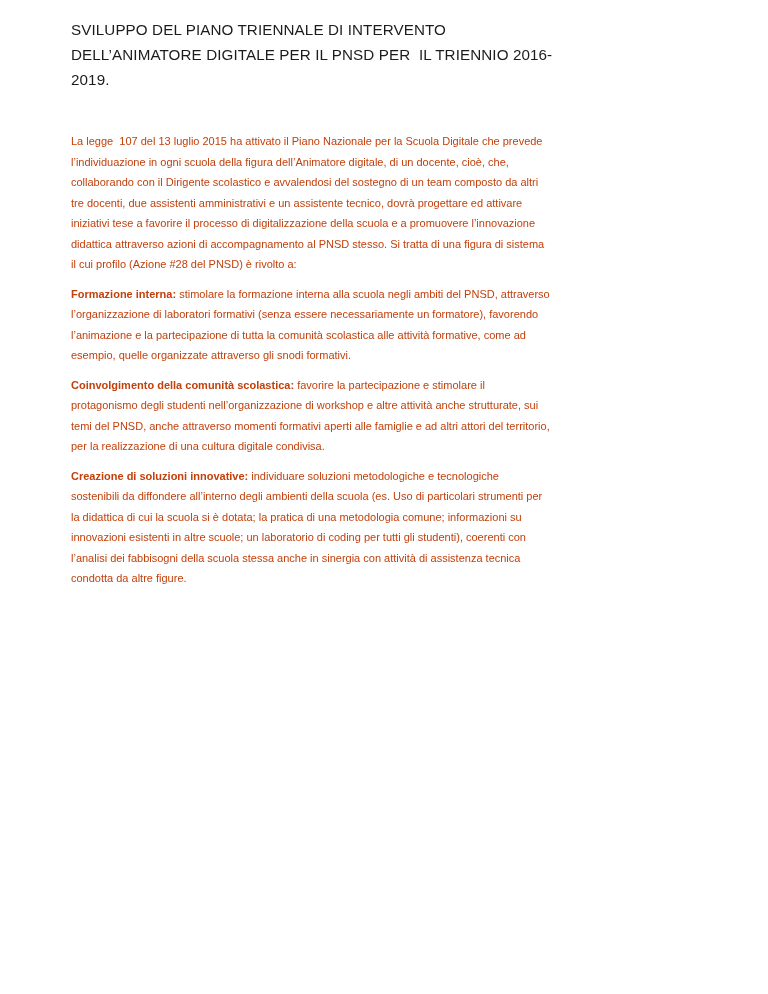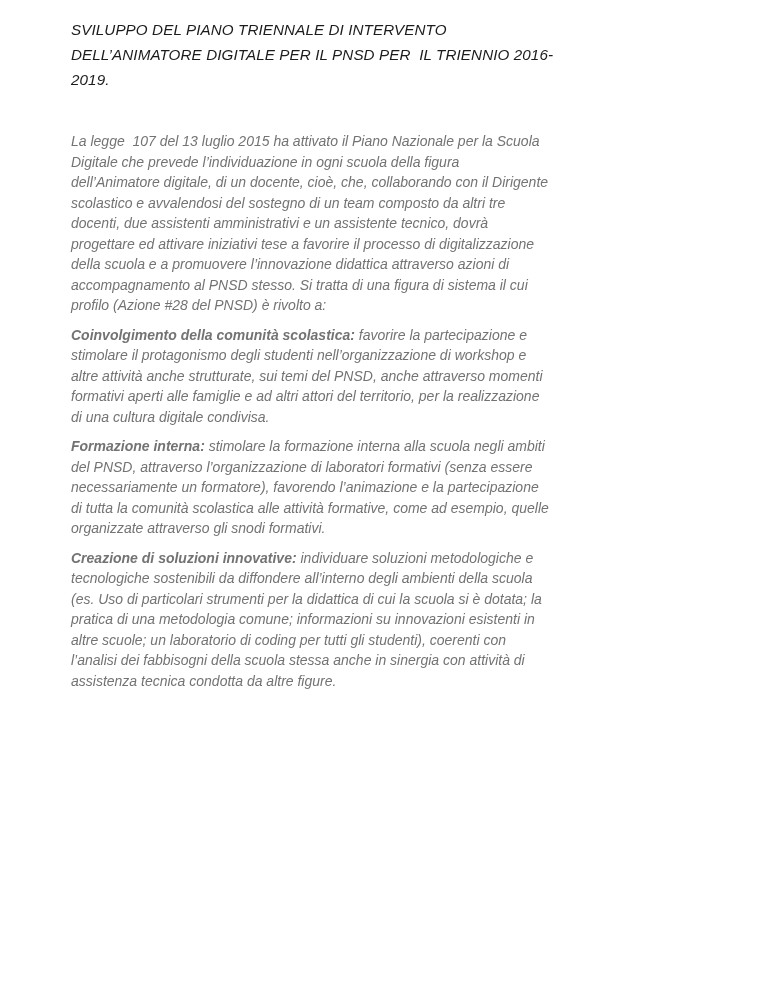--- a/index.html
+++ b/index.html
@@ -10,55 +10,54 @@
   .page {
     position: relative;
     width: 624px;
     height: 994px;
     background: #ffffff;
     box-sizing: border-box;
     padding: 17px 60px 0 71px;
     overflow: hidden;
     font-family: "Liberation Sans", "DejaVu Sans", sans-serif;
     color: #1c1c1c;
-    font-style: italic;
   }
   .doc-title {
     font-size: 15.2px;
     font-weight: 400;
     line-height: 25px;
     margin: 0 0 39px 0;
     letter-spacing: 0.1px;
     white-space: pre-wrap;
     color: #1c1c1c;
     max-width: 636px;
   }
   .doc-body {
     max-width: 632px;
   }
   .doc-body p {
-    font-size: 14px;
+    font-size: 11px;
     line-height: 20.5px;
     margin: 0 14px 9px 0;
     white-space: pre-wrap;
-    color: #737373;
+    color: #c2410c;
   }
   .doc-body p strong {
     font-weight: 700;
   }
 </style>
 </head>
 <body>
 
 <div class="page">
   <h1 class="doc-title">SVILUPPO DEL PIANO TRIENNALE DI INTERVENTO DELL’ANIMATORE DIGITALE PER IL PNSD PER  IL TRIENNIO 2016-2019.</h1>
 
   <div class="doc-body">
     <p><strong></strong><span>La legge  107 del 13 luglio 2015 ha attivato il Piano Nazionale per la Scuola Digitale che prevede l’individuazione in ogni scuola della figura dell’Animatore digitale, di un docente, cioè, che, collaborando con il Dirigente scolastico e avvalendosi del sostegno di un team composto da altri tre docenti, due assistenti amministrativi e un assistente tecnico, dovrà progettare ed attivare iniziativi tese a favorire il processo di digitalizzazione della scuola e a promuovere l’innovazione didattica attraverso azioni di accompagnamento al PNSD stesso. Si tratta di una figura di sistema il cui profilo (Azione #28 del PNSD) è rivolto a:</span></p>
 
+    <p><strong>Formazione interna:</strong><span> stimolare la formazione interna alla scuola negli ambiti del PNSD, attraverso l’organizzazione di laboratori formativi (senza essere necessariamente un formatore), favorendo l’animazione e la partecipazione di tutta la comunità scolastica alle attività formative, come ad esempio, quelle organizzate attraverso gli snodi formativi.</span></p>
+
     <p><strong>Coinvolgimento della comunità scolastica:</strong><span> favorire la partecipazione e stimolare il protagonismo degli studenti nell’organizzazione di workshop e altre attività anche strutturate, sui temi del PNSD, anche attraverso momenti formativi aperti alle famiglie e ad altri attori del territorio, per la realizzazione di una cultura digitale condivisa.</span></p>
-
-    <p><strong>Formazione interna:</strong><span> stimolare la formazione interna alla scuola negli ambiti del PNSD, attraverso l’organizzazione di laboratori formativi (senza essere necessariamente un formatore), favorendo l’animazione e la partecipazione di tutta la comunità scolastica alle attività formative, come ad esempio, quelle organizzate attraverso gli snodi formativi.</span></p>
 
     <p><strong>Creazione di soluzioni innovative:</strong><span> individuare soluzioni metodologiche e tecnologiche sostenibili da diffondere all’interno degli ambienti della scuola (es. Uso di particolari strumenti per la didattica di cui la scuola si è dotata; la pratica di una metodologia comune; informazioni su innovazioni esistenti in altre scuole; un laboratorio di coding per tutti gli studenti), coerenti con l’analisi dei fabbisogni della scuola stessa anche in sinergia con attività di assistenza tecnica condotta da altre figure.</span></p>
 
   </div>
 </div>
 
 </body></html>

